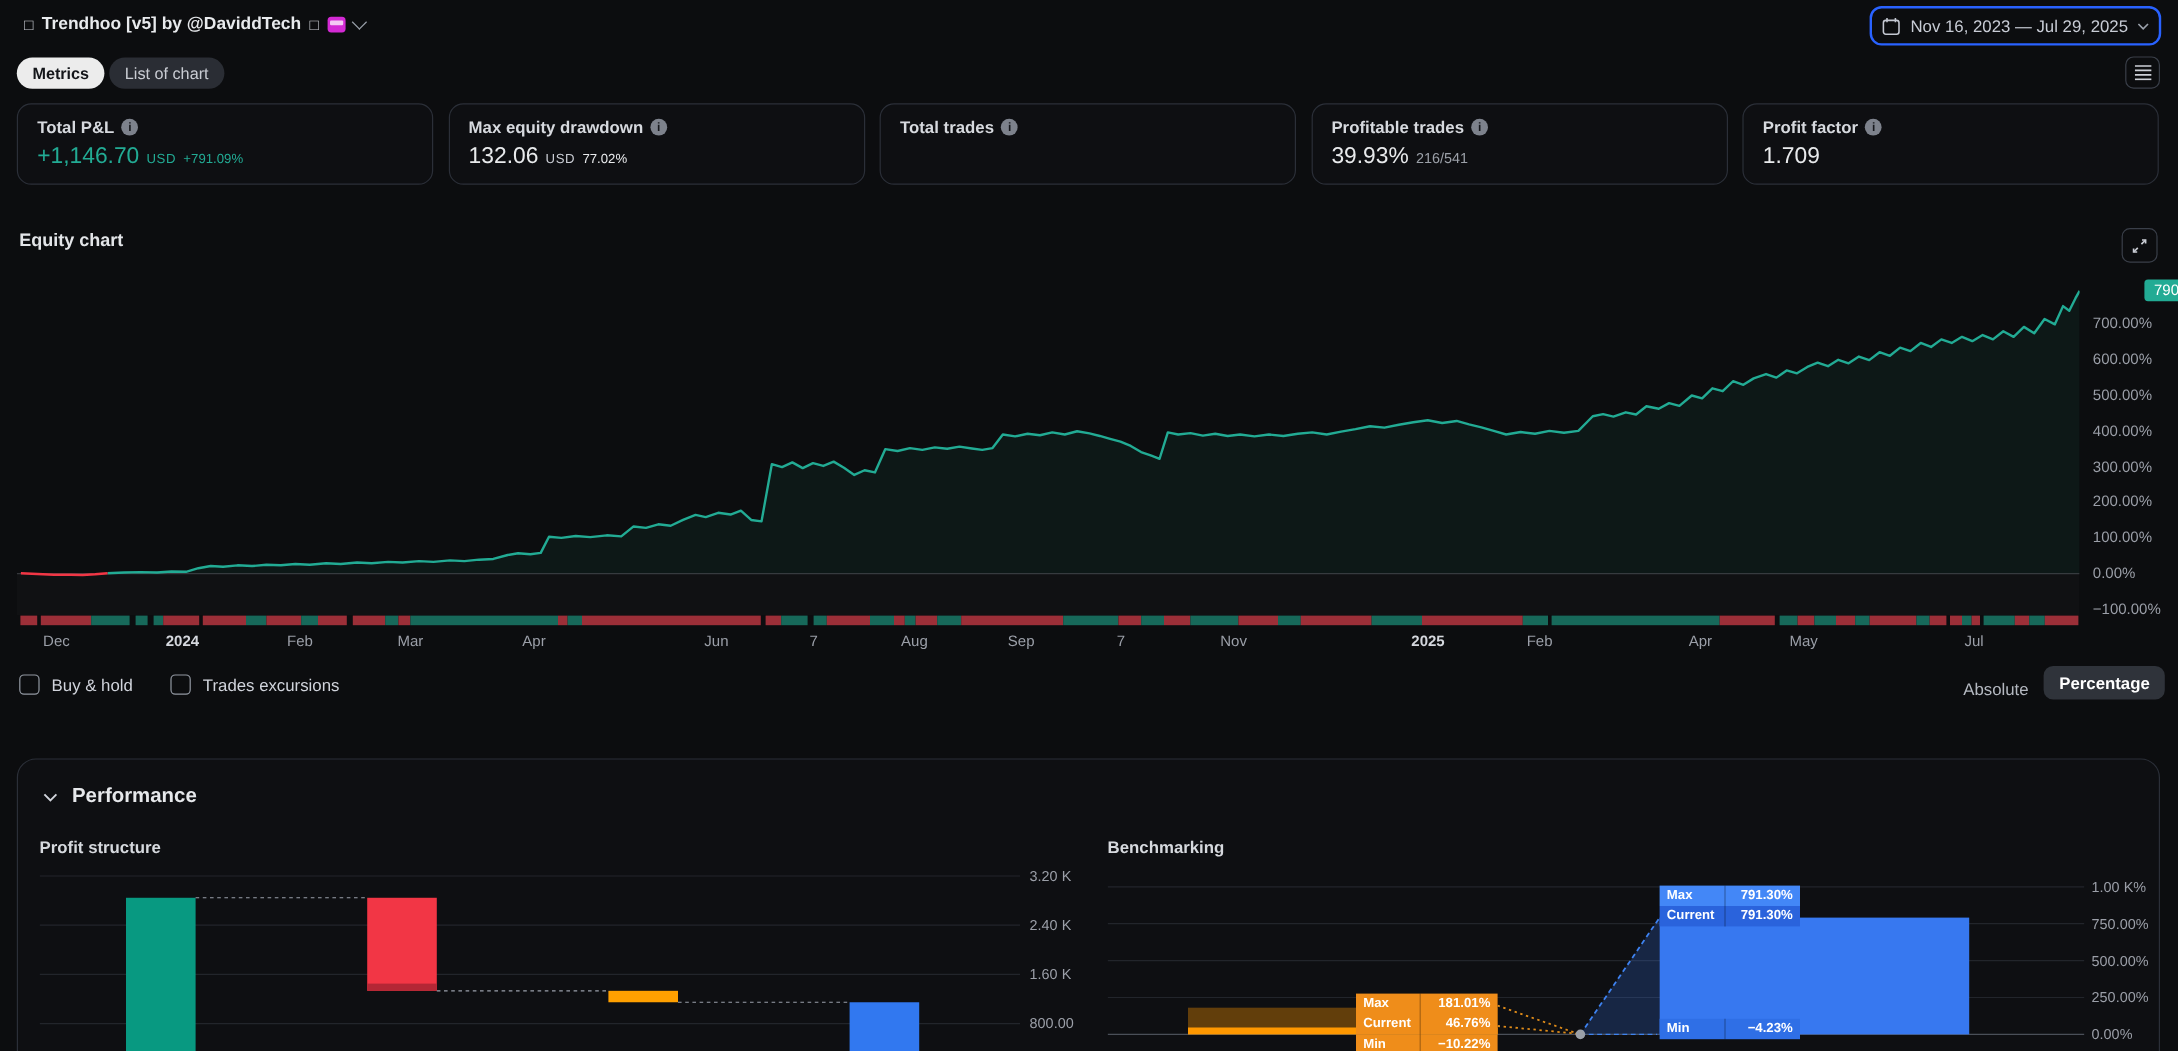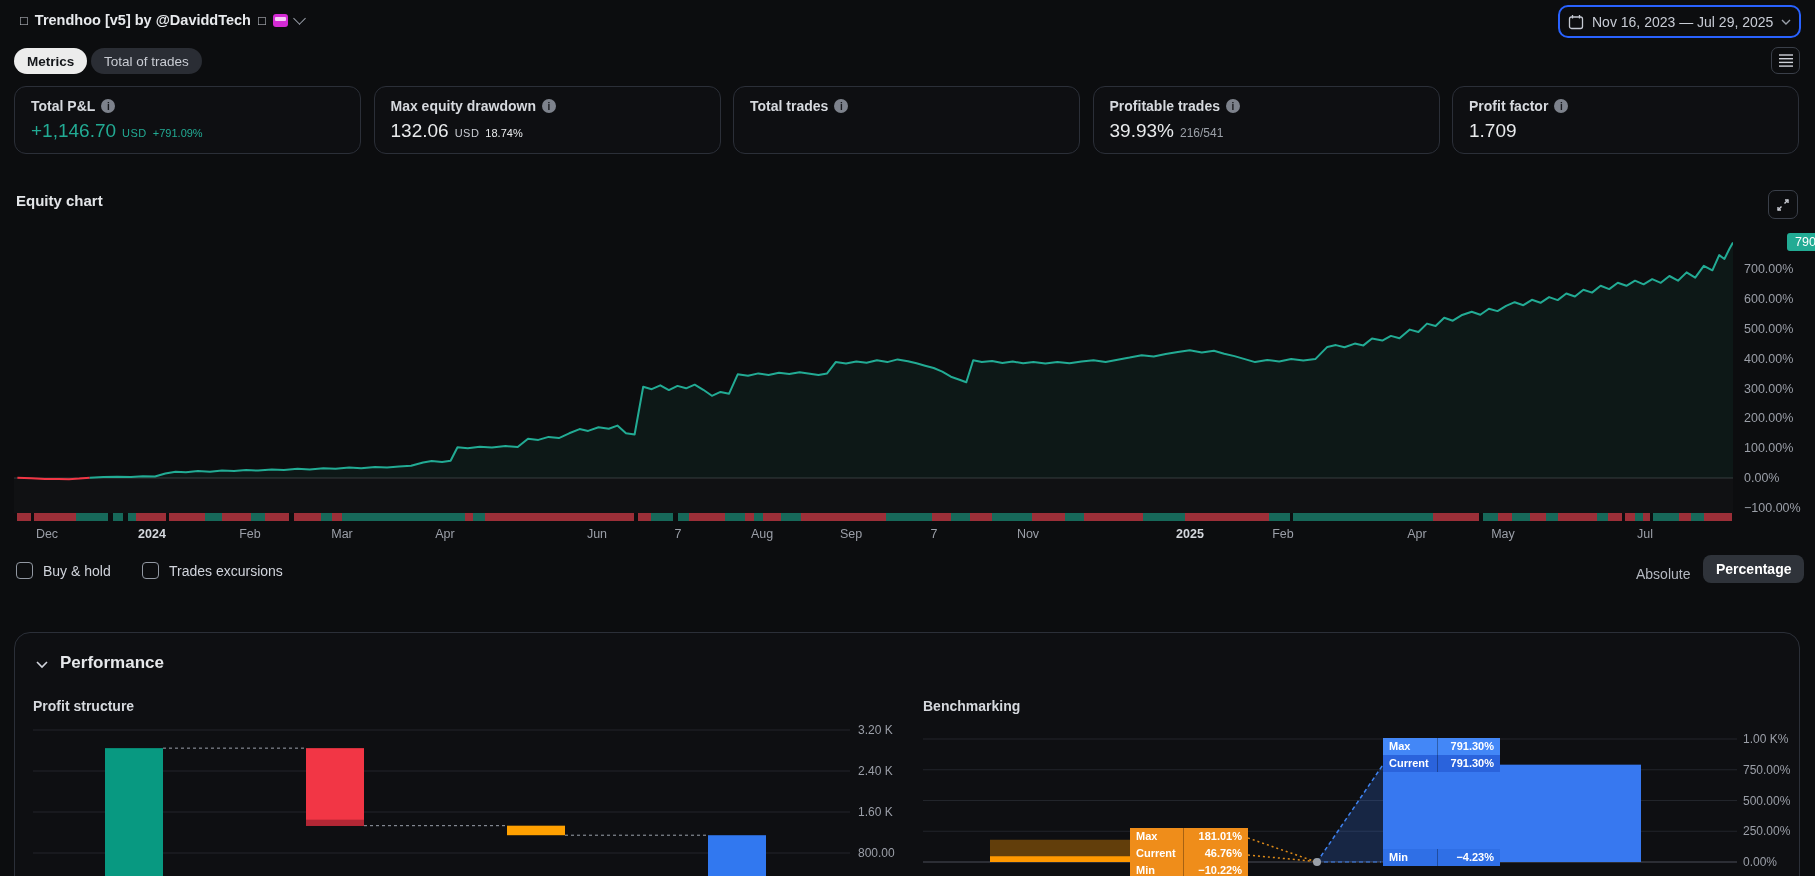--- a/index.html
+++ b/index.html
@@ -61,21 +61,21 @@
     <line x1="4.5" y1="1" x2="4.5" y2="4.5" stroke="#c4c8d2" stroke-width="1.3"></line>
     <line x1="11.5" y1="1" x2="11.5" y2="4.5" stroke="#c4c8d2" stroke-width="1.3"></line>
   </svg>
   <span>Nov 16, 2023 — Jul 29, 2025</span>
   <svg width="10" height="6" viewBox="0 0 10 6">
     <polyline points="1,1 5,5 9,1" fill="none" stroke="#9aa0aa" stroke-width="1.4"></polyline>
   </svg>
 </div>
 
 <span class="abs pill on" style="left:14px; top:48px;">Metrics</span>
-<span class="abs pill off" style="left:91px; top:48px;">Total of trades</span>
+<span class="abs pill off" style="left:91px; top:48px;">List of chart</span>
 
 <button class="abs icon-btn" style="left:1771px; top:47px; width:29px; height:27px;">
   <svg width="14" height="13" viewBox="0 0 14 13">
     <g stroke="#ced1d8" stroke-width="1.4">
         <line x1="0" y1="1" x2="14" y2="1"></line>
         <line x1="0" y1="4.7" x2="14" y2="4.7"></line>
         <line x1="0" y1="8.4" x2="14" y2="8.4"></line>
         <line x1="0" y1="12.1" x2="14" y2="12.1"></line>
       </g>
   </svg>
@@ -94,21 +94,21 @@
       </div>
     </div>
     <div class="card" style="left: 373.5px; width: 347px;">
       <div class="lbl" style="">
         <span>Max equity drawdown</span>
         <span class="info-i">i</span>
       </div>
       <div class="valrow" style="">
         <span class="v-main">132.06</span>
         <span class="v-cur" style="color: rgb(201, 204, 211);">USD</span>
-        <span class="v-extra" style="color: rgb(232, 234, 236);">18.74%</span>
+        <span class="v-extra" style="color: rgb(232, 234, 236);">77.02%</span>
       </div>
     </div>
     <div class="card" style="left: 733px; width: 347px;">
       <div class="lbl" style="">
         <span>Total trades</span>
         <span class="info-i">i</span>
       </div>
     </div>
     <div class="card" style="left: 1092.5px; width: 347px;">
       <div class="lbl" style="">

